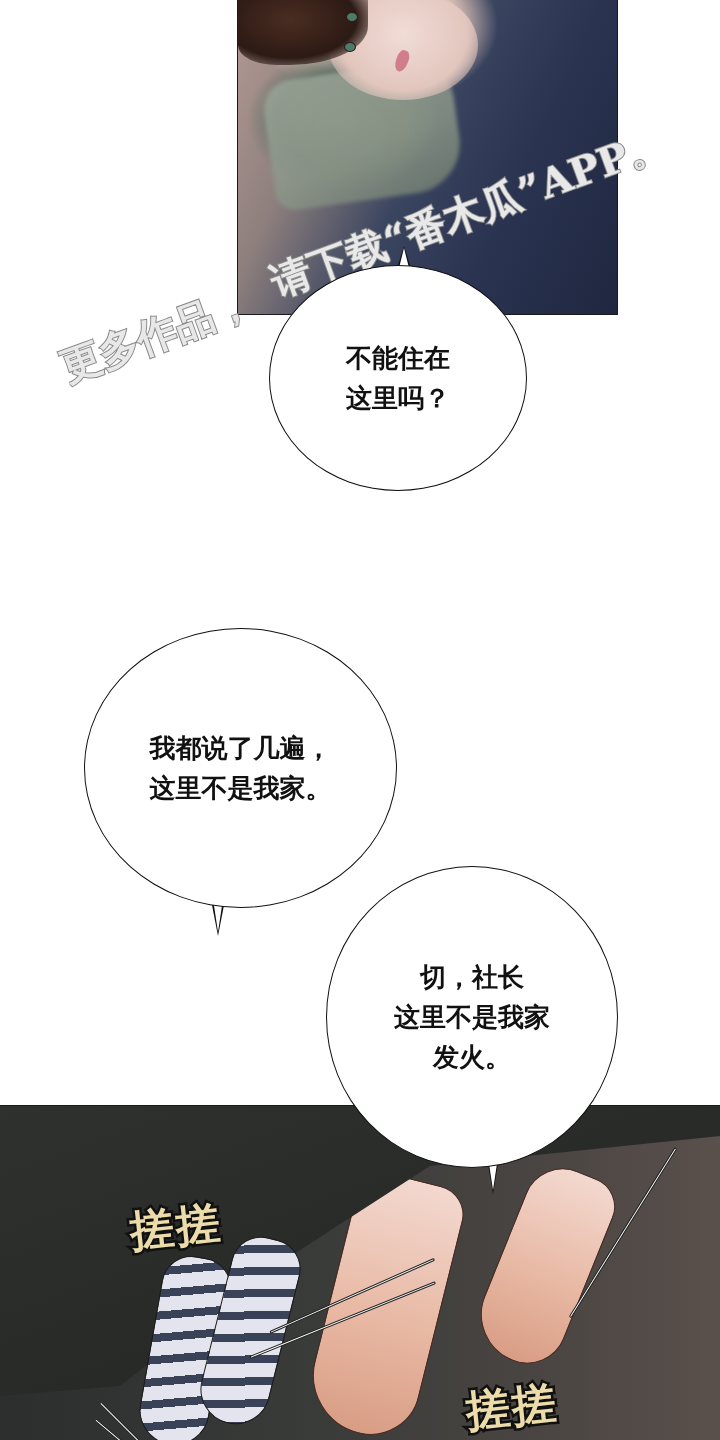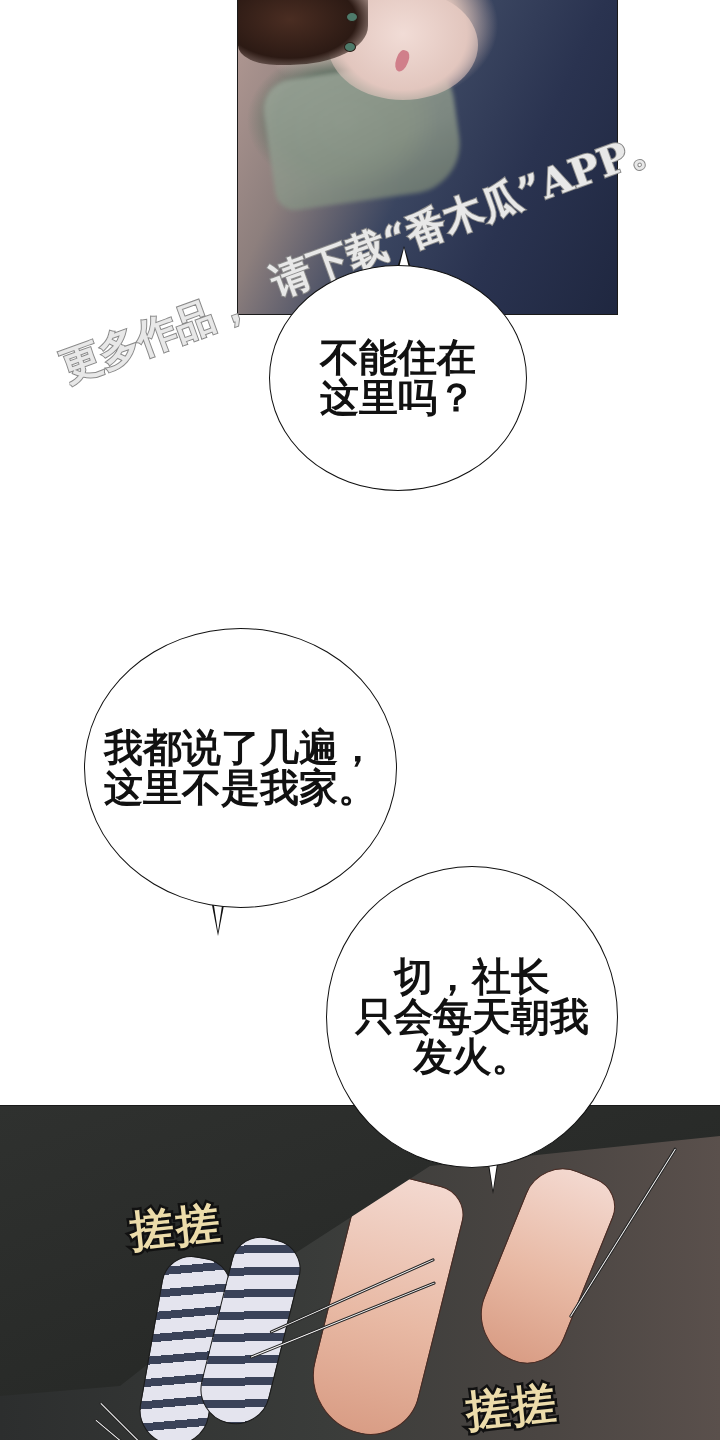--- a/index.html
+++ b/index.html
@@ -68,21 +68,21 @@
       transform-origin: left bottom; pointer-events: none;
     }
 
     .bubble {
       position: absolute; background: #ffffff; border: 1.5px solid #111;
       border-radius: 50%; display: flex; align-items: center; justify-content: center;
       text-align: center;
     }
     .bubble .text {
       font-family: "DejaVu Sans", sans-serif; font-weight: bold; color: #111;
-      font-size: 39px; line-height: 40px; white-space: pre-line;
+      font-size: 26px; line-height: 40px; white-space: pre-line;
     }
     .tail {
       position: absolute; width: 0; height: 0;
       border-left: 7px solid transparent; border-right: 7px solid transparent;
       border-top: 36px solid #111;
     }
     .tail::after {
       content: ""; position: absolute; left: -5.5px; top: -37px;
       border-left: 5.5px solid transparent; border-right: 5.5px solid transparent;
       border-top: 33px solid #fff;
@@ -145,15 +145,15 @@
   <div class="motion-line" style="left:100px; top:295px; width:90px; transform: rotate(45deg);"></div>
   <div class="motion-line" style="left:95px; top:312px; width:60px; transform: rotate(40deg);"></div>
 </div>
 
 <div class="sfx" style="left:130px; top:1198px; transform: rotate(-6deg);">搓搓</div>
 <div class="sfx" style="left:466px; top:1378px; transform: rotate(-6deg);">搓搓</div>
 
 <div class="tail" style="left:486px; top:1152px; border-top-width:42px;"></div>
 <div class="bubble" style="left:326px; top:866px; width:292px; height:302px;">
   <div class="text">切，社长
-只会每天朝我
+这里不是我家
 发火。</div>
 </div>
 
 </body></html>

